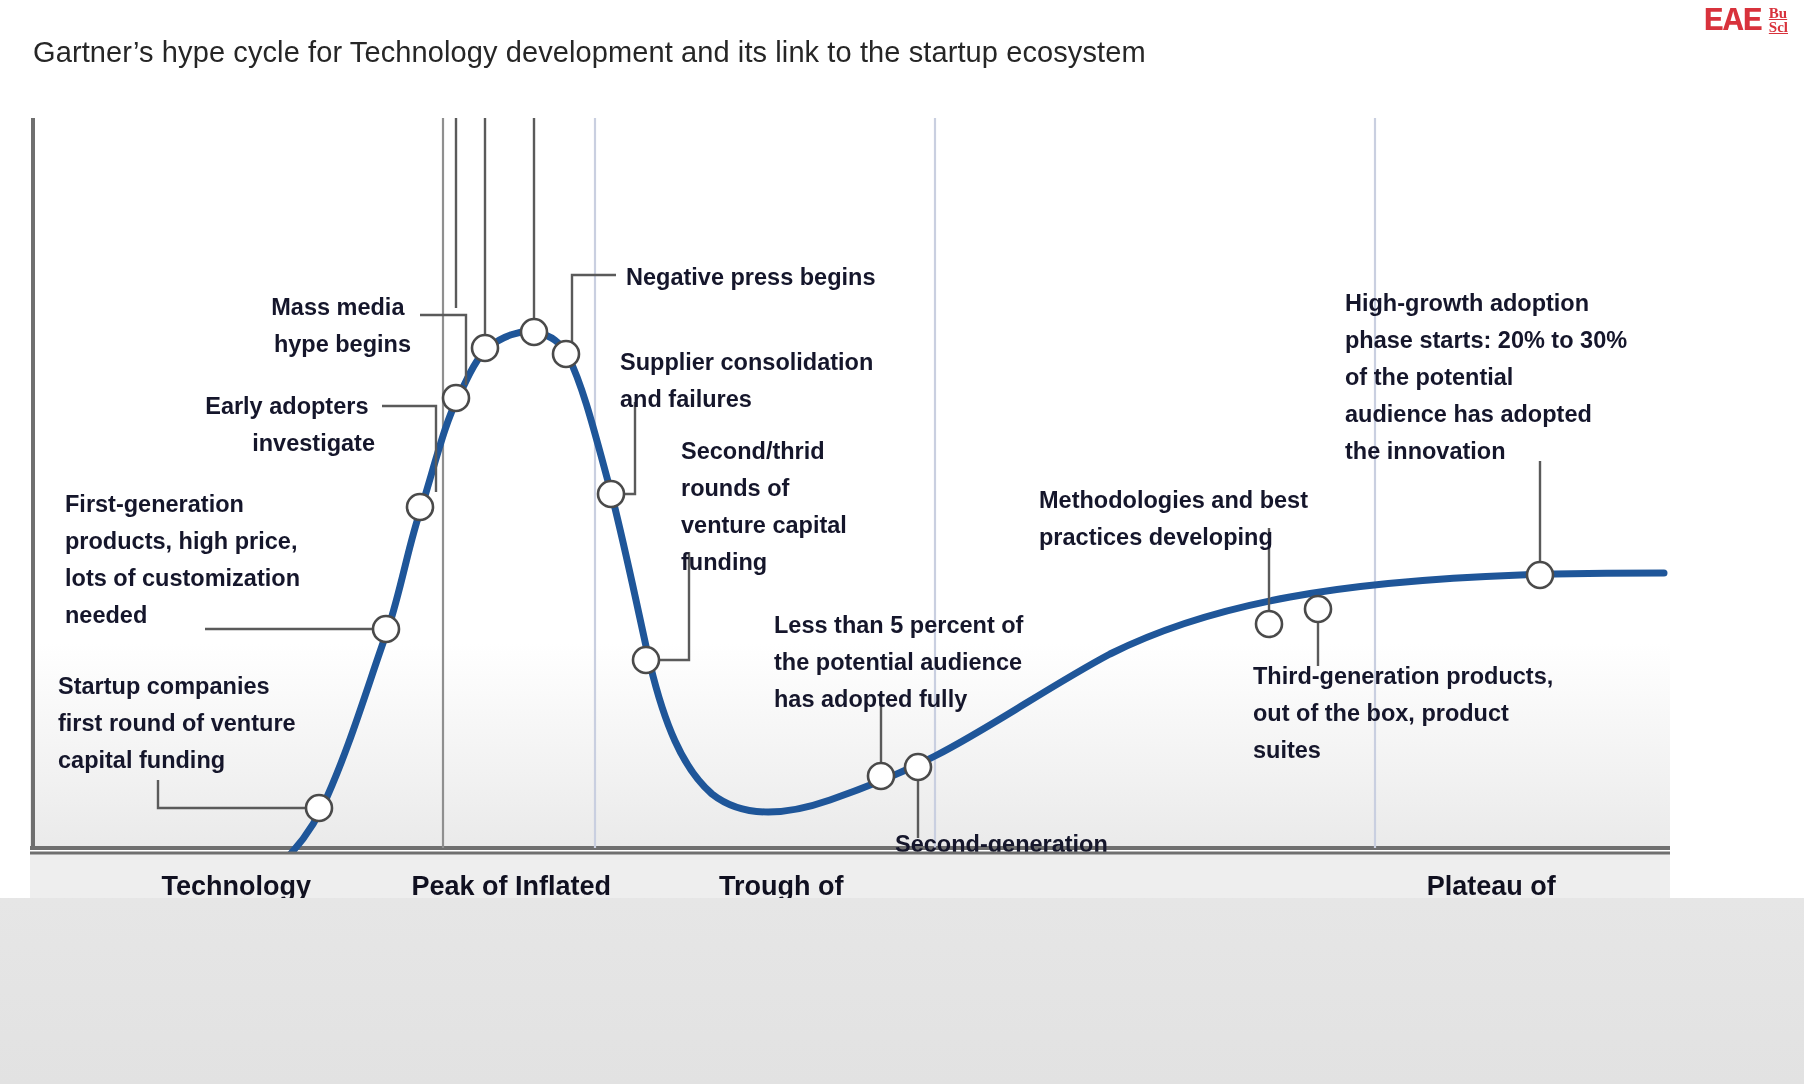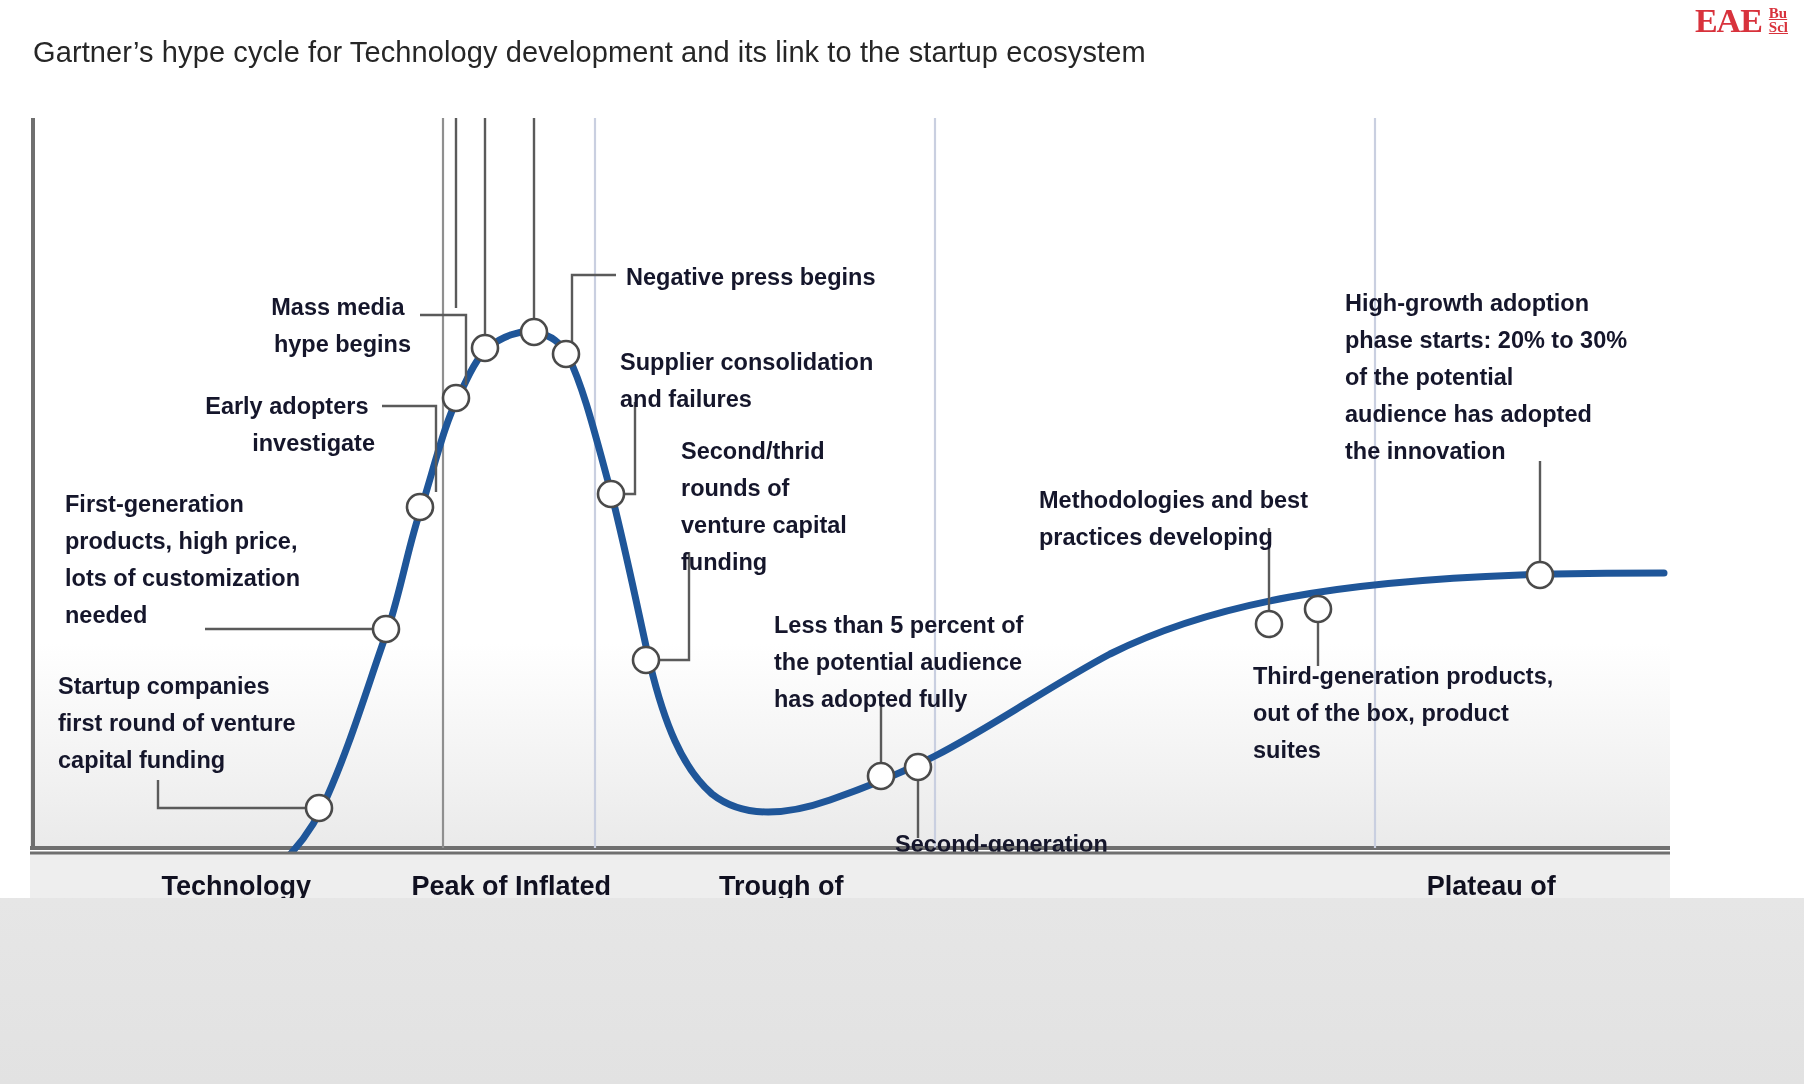--- a/index.html
+++ b/index.html
@@ -5,21 +5,21 @@
   html,body{margin:0;padding:0;background:#ffffff;}
   body{
     width:1804px;height:1084px;overflow:hidden;position:relative;
     font-family:"Liberation Sans", sans-serif;color:#1b1b2b;
   }
   
   #logo{
     position:absolute;top:4px;right:16px;display:flex;align-items:flex-start;gap:7px;
   }
   #logo .eae{
-    font-family:Liberation Serif, serif;font-weight:bold;font-size:34px;
+    font-family:Liberation Mono, monospace;font-weight:bold;font-size:34px;
     color:#d8323c;letter-spacing:-1px;line-height:1;
   }
   #logo .sub{
     font-family:"Liberation Serif", serif;font-weight:bold;font-size:15px;
     color:#d8323c;line-height:0.95;padding-top:2px;text-decoration:underline;
   }
   
   #title{
     position:absolute;left:33px;top:36px;font-size:29px;font-weight:400;
     color:#262626;letter-spacing:0.1px;white-space:nowrap;

